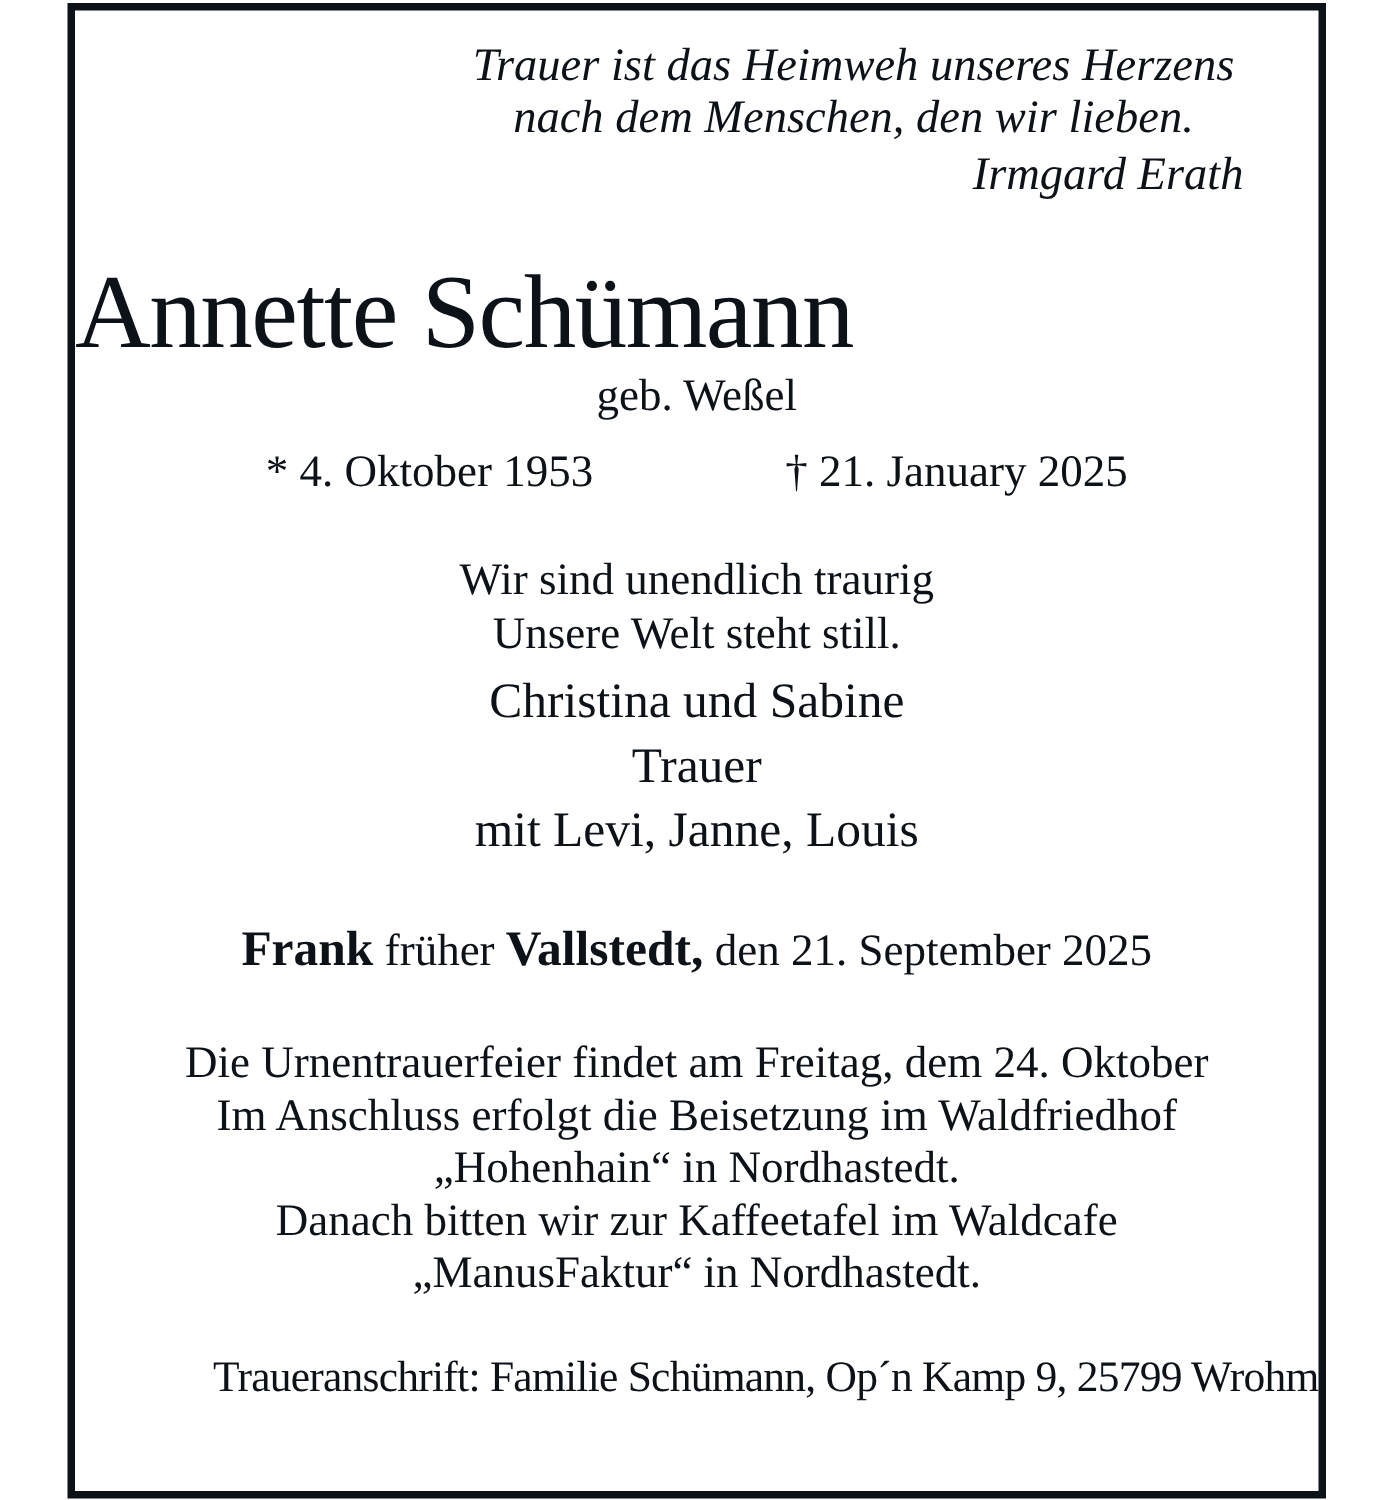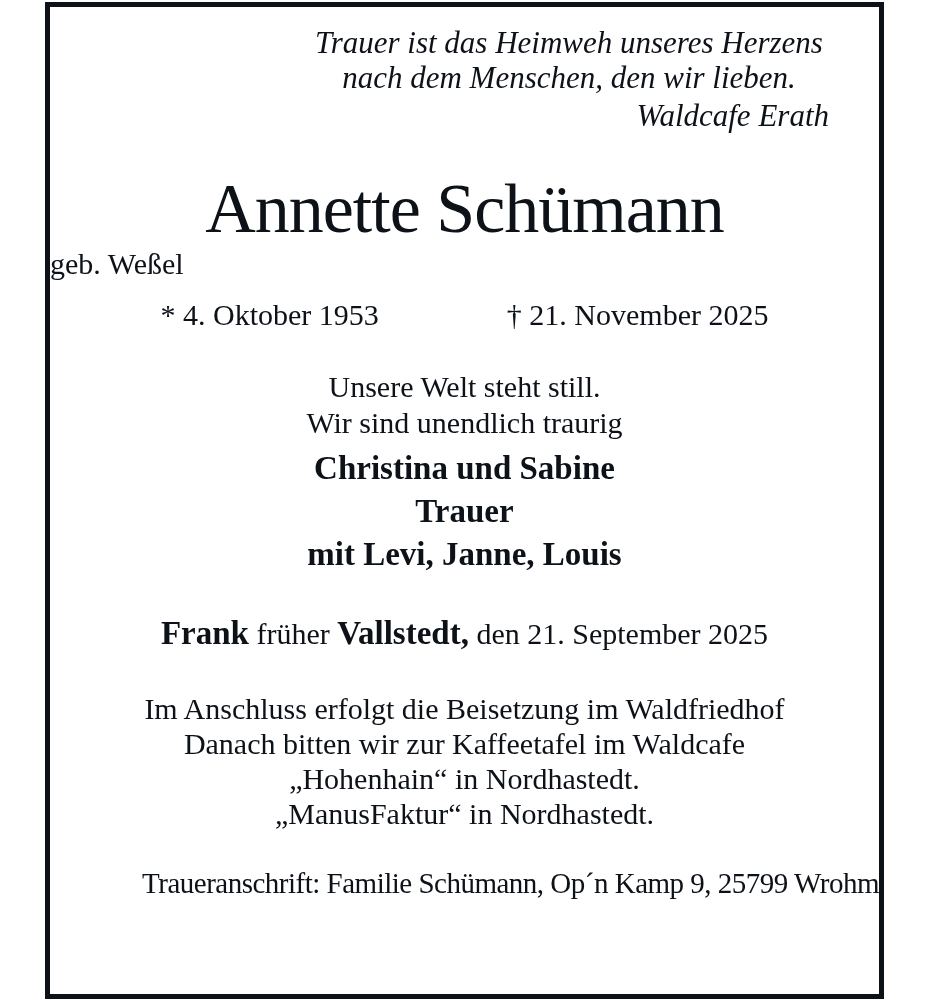--- a/index.html
+++ b/index.html
@@ -34,29 +34,29 @@
     line-height: 35px;
   }
   .quote-attrib {
     text-align: right;
     padding-right: 20px;
     margin-top: 3px;
   }
   
   .name {
     margin-top: 38px;
-    text-align: center;
+    text-align: left;
     font-size: 70px;
     font-weight: 400;
     letter-spacing: -1px;
     line-height: 76px;
     white-space: nowrap;
   }
   .maiden {
-    text-align: left;
+    text-align: center;
     font-size: 30px;
     line-height: 34px;
   }
   
   .dates {
     display: flex;
     justify-content: center;
     gap: 128px;
     margin-top: 16px;
     font-size: 30px;
@@ -67,21 +67,21 @@
     margin-top: 36px;
     text-align: center;
     font-size: 30px;
     line-height: 36px;
   }
   
   .mourners {
     margin-top: 6px;
     text-align: center;
     font-size: 33px;
-    font-weight: 700;
+    font-weight: 400;
     line-height: 43px;
   }
   
   .dateline {
     margin-top: 36px;
     text-align: center;
     font-size: 30px;
     line-height: 42px;
     white-space: nowrap;
   }
@@ -108,47 +108,48 @@
 </style>
 </head>
 <body>
 
 <div class="page">
   <div class="frame">
 
     <div class="quote-block">
       <div>Trauer ist das Heimweh unseres Herzens</div>
       <div>nach dem Menschen, den wir lieben.</div>
-      <div class="quote-attrib">Waldcafe Erath</div>
+      <div class="quote-attrib">Irmgard Erath</div>
     </div>
 
     <h1 class="name">Annette Schümann</h1>
     <div class="maiden">geb. Weßel</div>
 
     <div class="dates">
       <span>* 4. Oktober 1953</span>
-      <span>† 21. November 2025</span>
+      <span>† 21. January 2025</span>
     </div>
 
     <div class="message">
+      <div>Wir sind unendlich traurig</div>
       <div>Unsere Welt steht still.</div>
-      <div>Wir sind unendlich traurig</div>
     </div>
 
     <div class="mourners">
       <div>Christina und Sabine</div>
       <div>Trauer</div>
       <div>mit Levi, Janne, Louis</div>
     </div>
 
     <div class="dateline"><span class="place">Frank</span><span> früher </span><span class="place">Vallstedt,</span><span> den 21. September 2025</span></div>
 
     <div class="ceremony">
+      <div>Die Urnentrauerfeier findet am Freitag, dem 24. Oktober</div>
       <div>Im Anschluss erfolgt die Beisetzung im Waldfriedhof</div>
+      <div>„Hohenhain“ in Nordhastedt.</div>
       <div>Danach bitten wir zur Kaffeetafel im Waldcafe</div>
-      <div>„Hohenhain“ in Nordhastedt.</div>
       <div>„ManusFaktur“ in Nordhastedt.</div>
     </div>
 
     <div class="contact">Traueranschrift: Familie Schümann, Op´n Kamp 9, 25799 Wrohm</div>
 
   </div>
 </div>
 
 </body></html>

